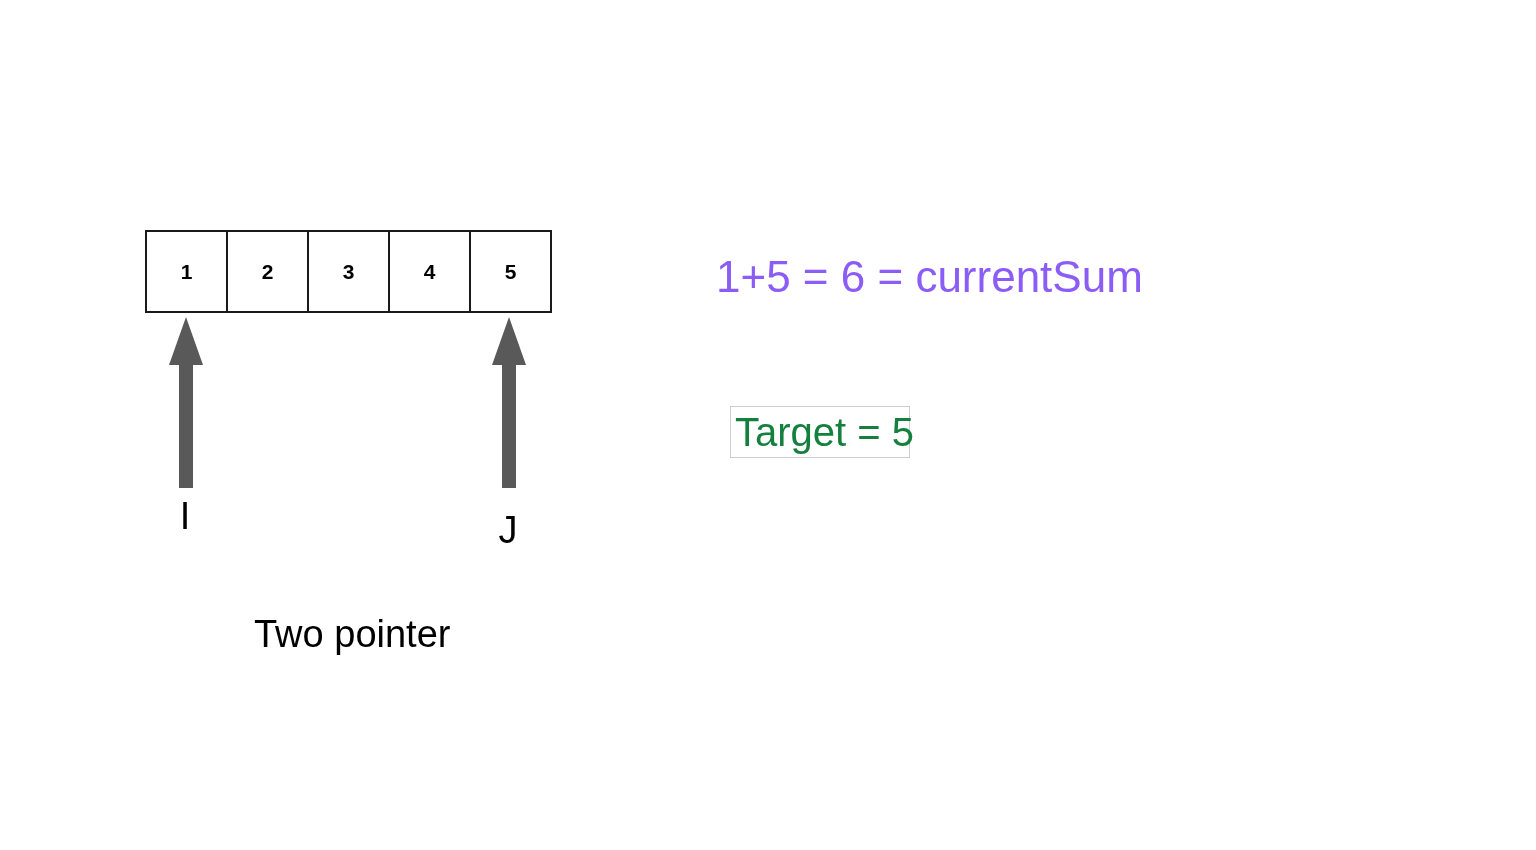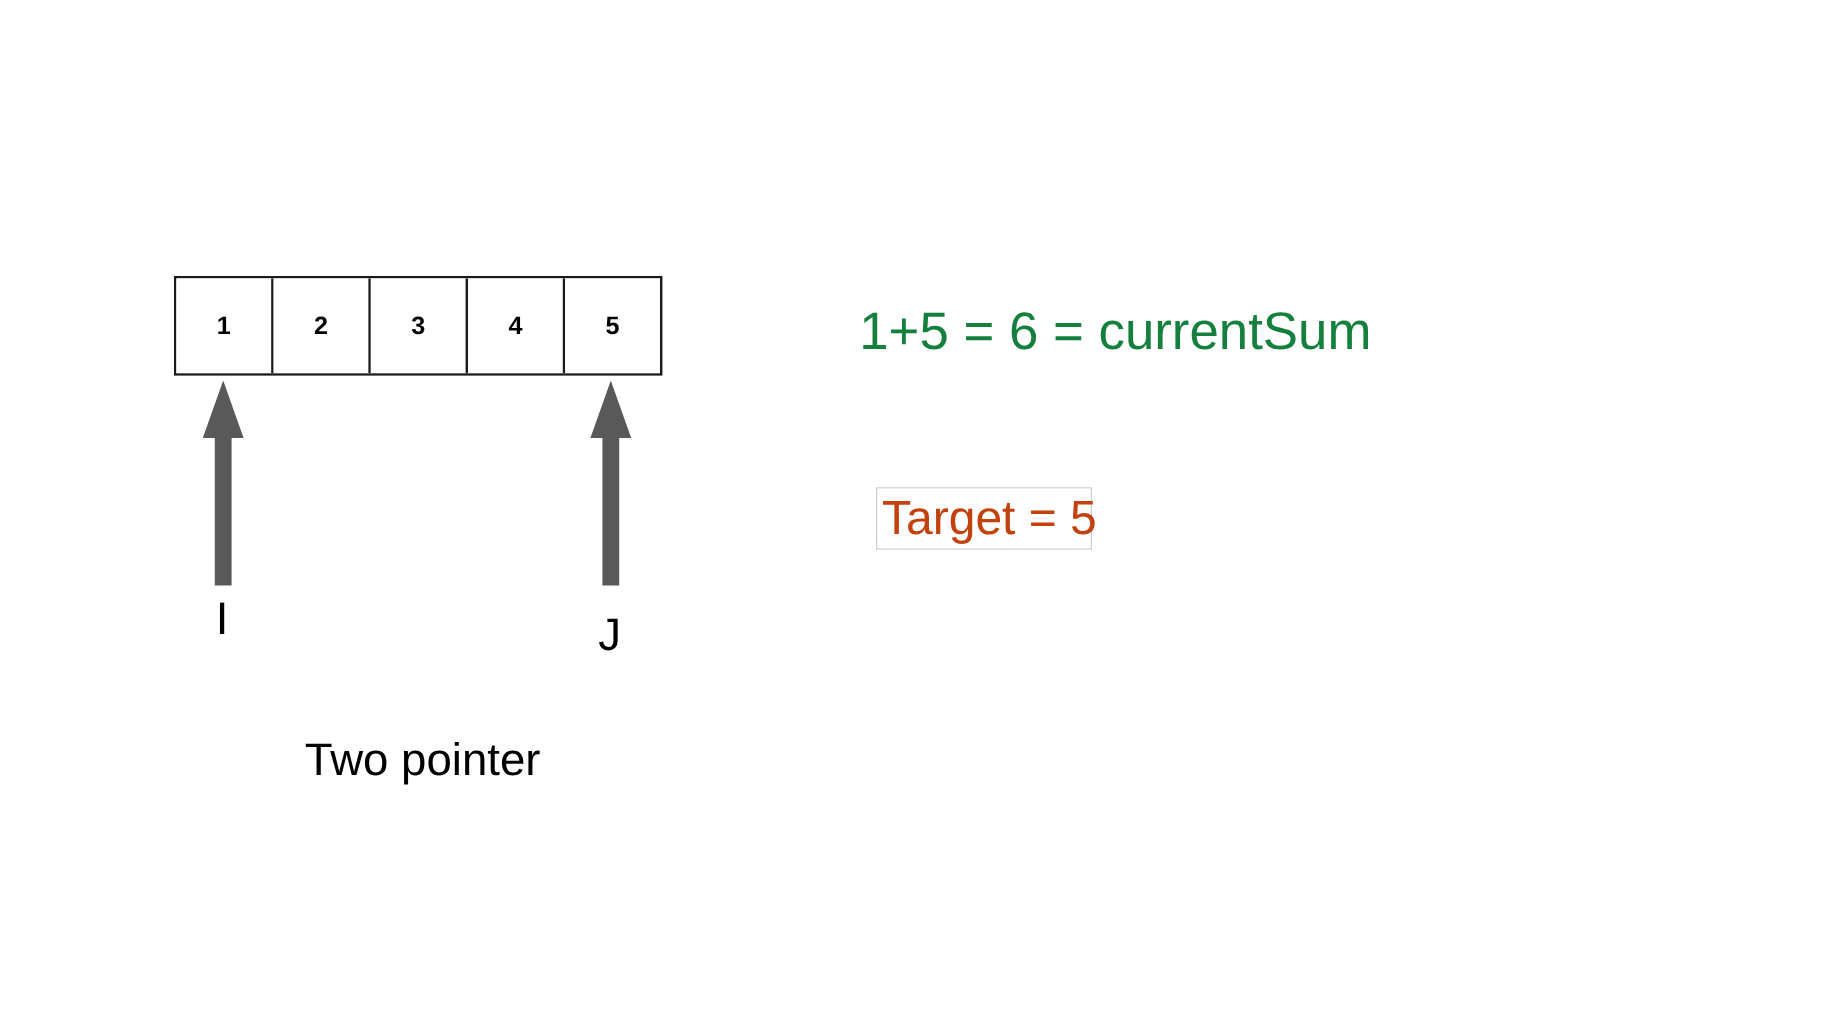--- a/index.html
+++ b/index.html
@@ -94,42 +94,42 @@
   }
 
   
   #sum-expression {
     position: absolute;
     left: 716px;
     top: 251px;
     font-size: 44px;
     line-height: 1.2;
     white-space: nowrap;
-    color: #15803d;
+    color: #8b5cf6;
   }
 
   #target-box {
     position: absolute;
     left: 730px;
     top: 406px;
     width: 180px;
     height: 52px;
     border: 1px solid #cfcfcf;
     box-sizing: border-box;
     background: #ffffff;
     display: flex;
     align-items: center;
     justify-content: flex-start;
     padding-left: 4px;
   }
   #target-text {
     font-size: 40px;
     line-height: 1;
     white-space: nowrap;
-    color: #c2410c;
+    color: #15803d;
   }
 </style>
 </head>
 <body>
 
 <div id="array-container">
   <div class="array-cell">
     <span>1</span>
   </div>
   <div class="array-cell">

